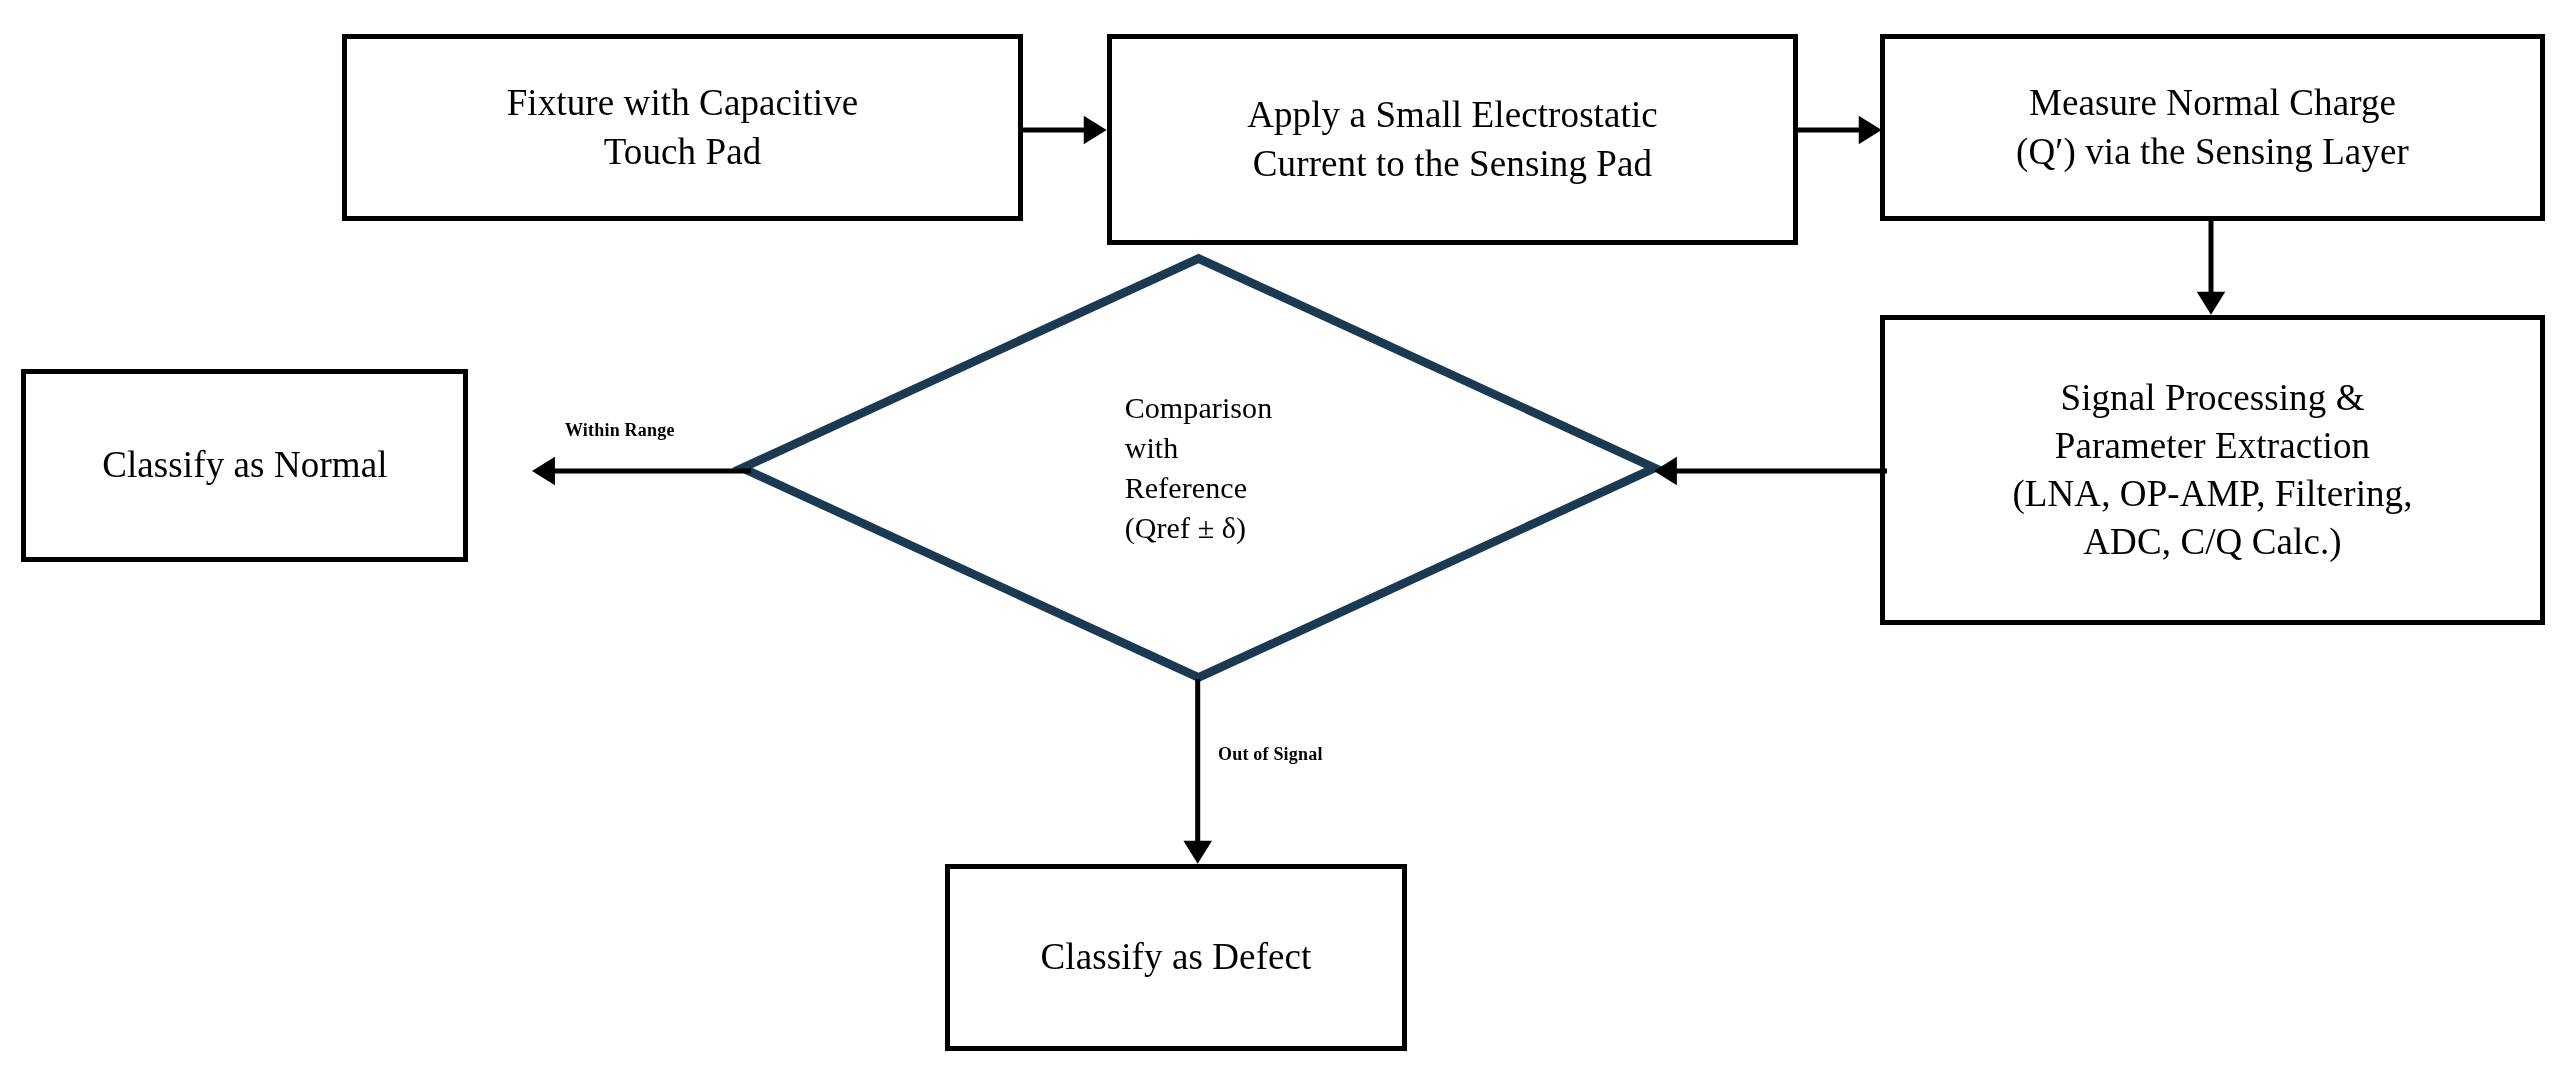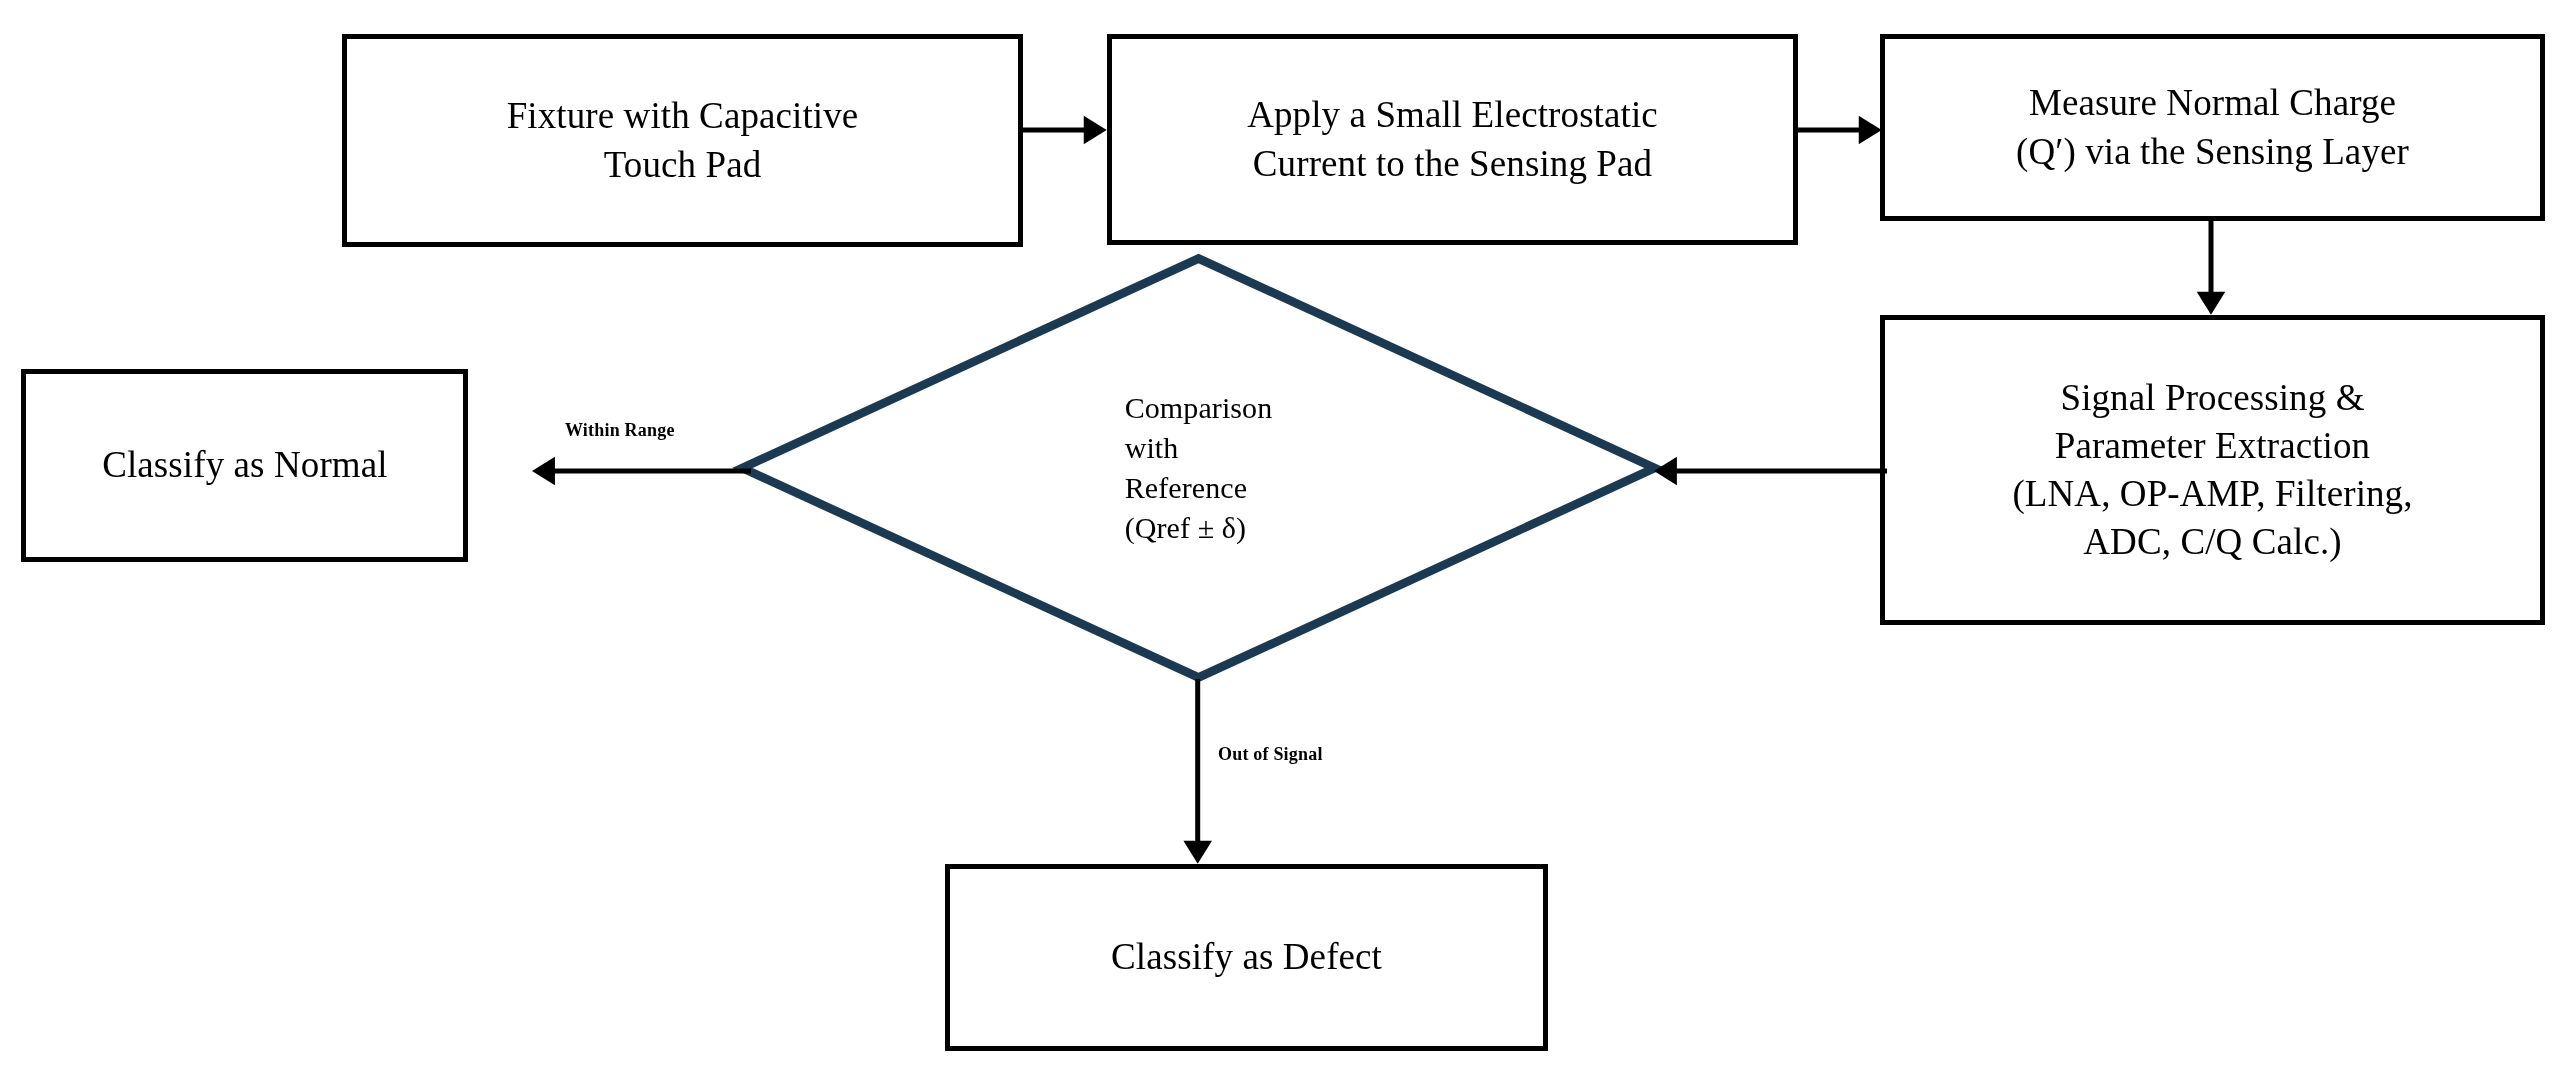--- a/index.html
+++ b/index.html
@@ -65,21 +65,21 @@
     font-weight: bold;
     white-space: nowrap;
     letter-spacing: 0.2px;
   }
 </style>
 </head>
 <body>
 
 <div id="canvas">
 
-  <div class="node process-box" style="left:342px; top:34px; width:681px; height:213px;">
+  <div class="node process-box" style="left:342px; top:34px; width:681px; height:187px;">
     <span class="node-label">Fixture with Capacitive
 Touch Pad</span>
   </div>
 
   <div class="node process-box" style="left:1107px; top:34px; width:691px; height:211px;">
     <span class="node-label">Apply a Small Electrostatic
 Current to the Sensing Pad</span>
   </div>
 
   <div class="node process-box" style="left:1880px; top:34px; width:665px; height:187px;">
@@ -101,21 +101,21 @@
     <span class="node-label">Comparison
 with
 Reference
 (Qref ± δ)</span>
   </div>
 
   <div class="node process-box" style="left:21.4px; top:369px; width:447px; height:193px;">
     <span class="node-label">Classify as Normal</span>
   </div>
 
-  <div class="node process-box" style="left:945px; top:864px; width:603px; height:187px;">
+  <div class="node process-box" style="left:945px; top:864px; width:462px; height:187px;">
     <span class="node-label">Classify as Defect</span>
   </div>
 
   <div class="edge" style="left:1022px; top:107px; width:89px; height:46px;">
     <svg width="89" height="46" viewBox="0 0 124 64">
       <line x1="0" y1="32" x2="96" y2="32" stroke="#000000" stroke-width="7"></line>
       <polygon points="118,32 86,12 86,52" fill="#000000"></polygon>
     </svg>
   </div>
 

